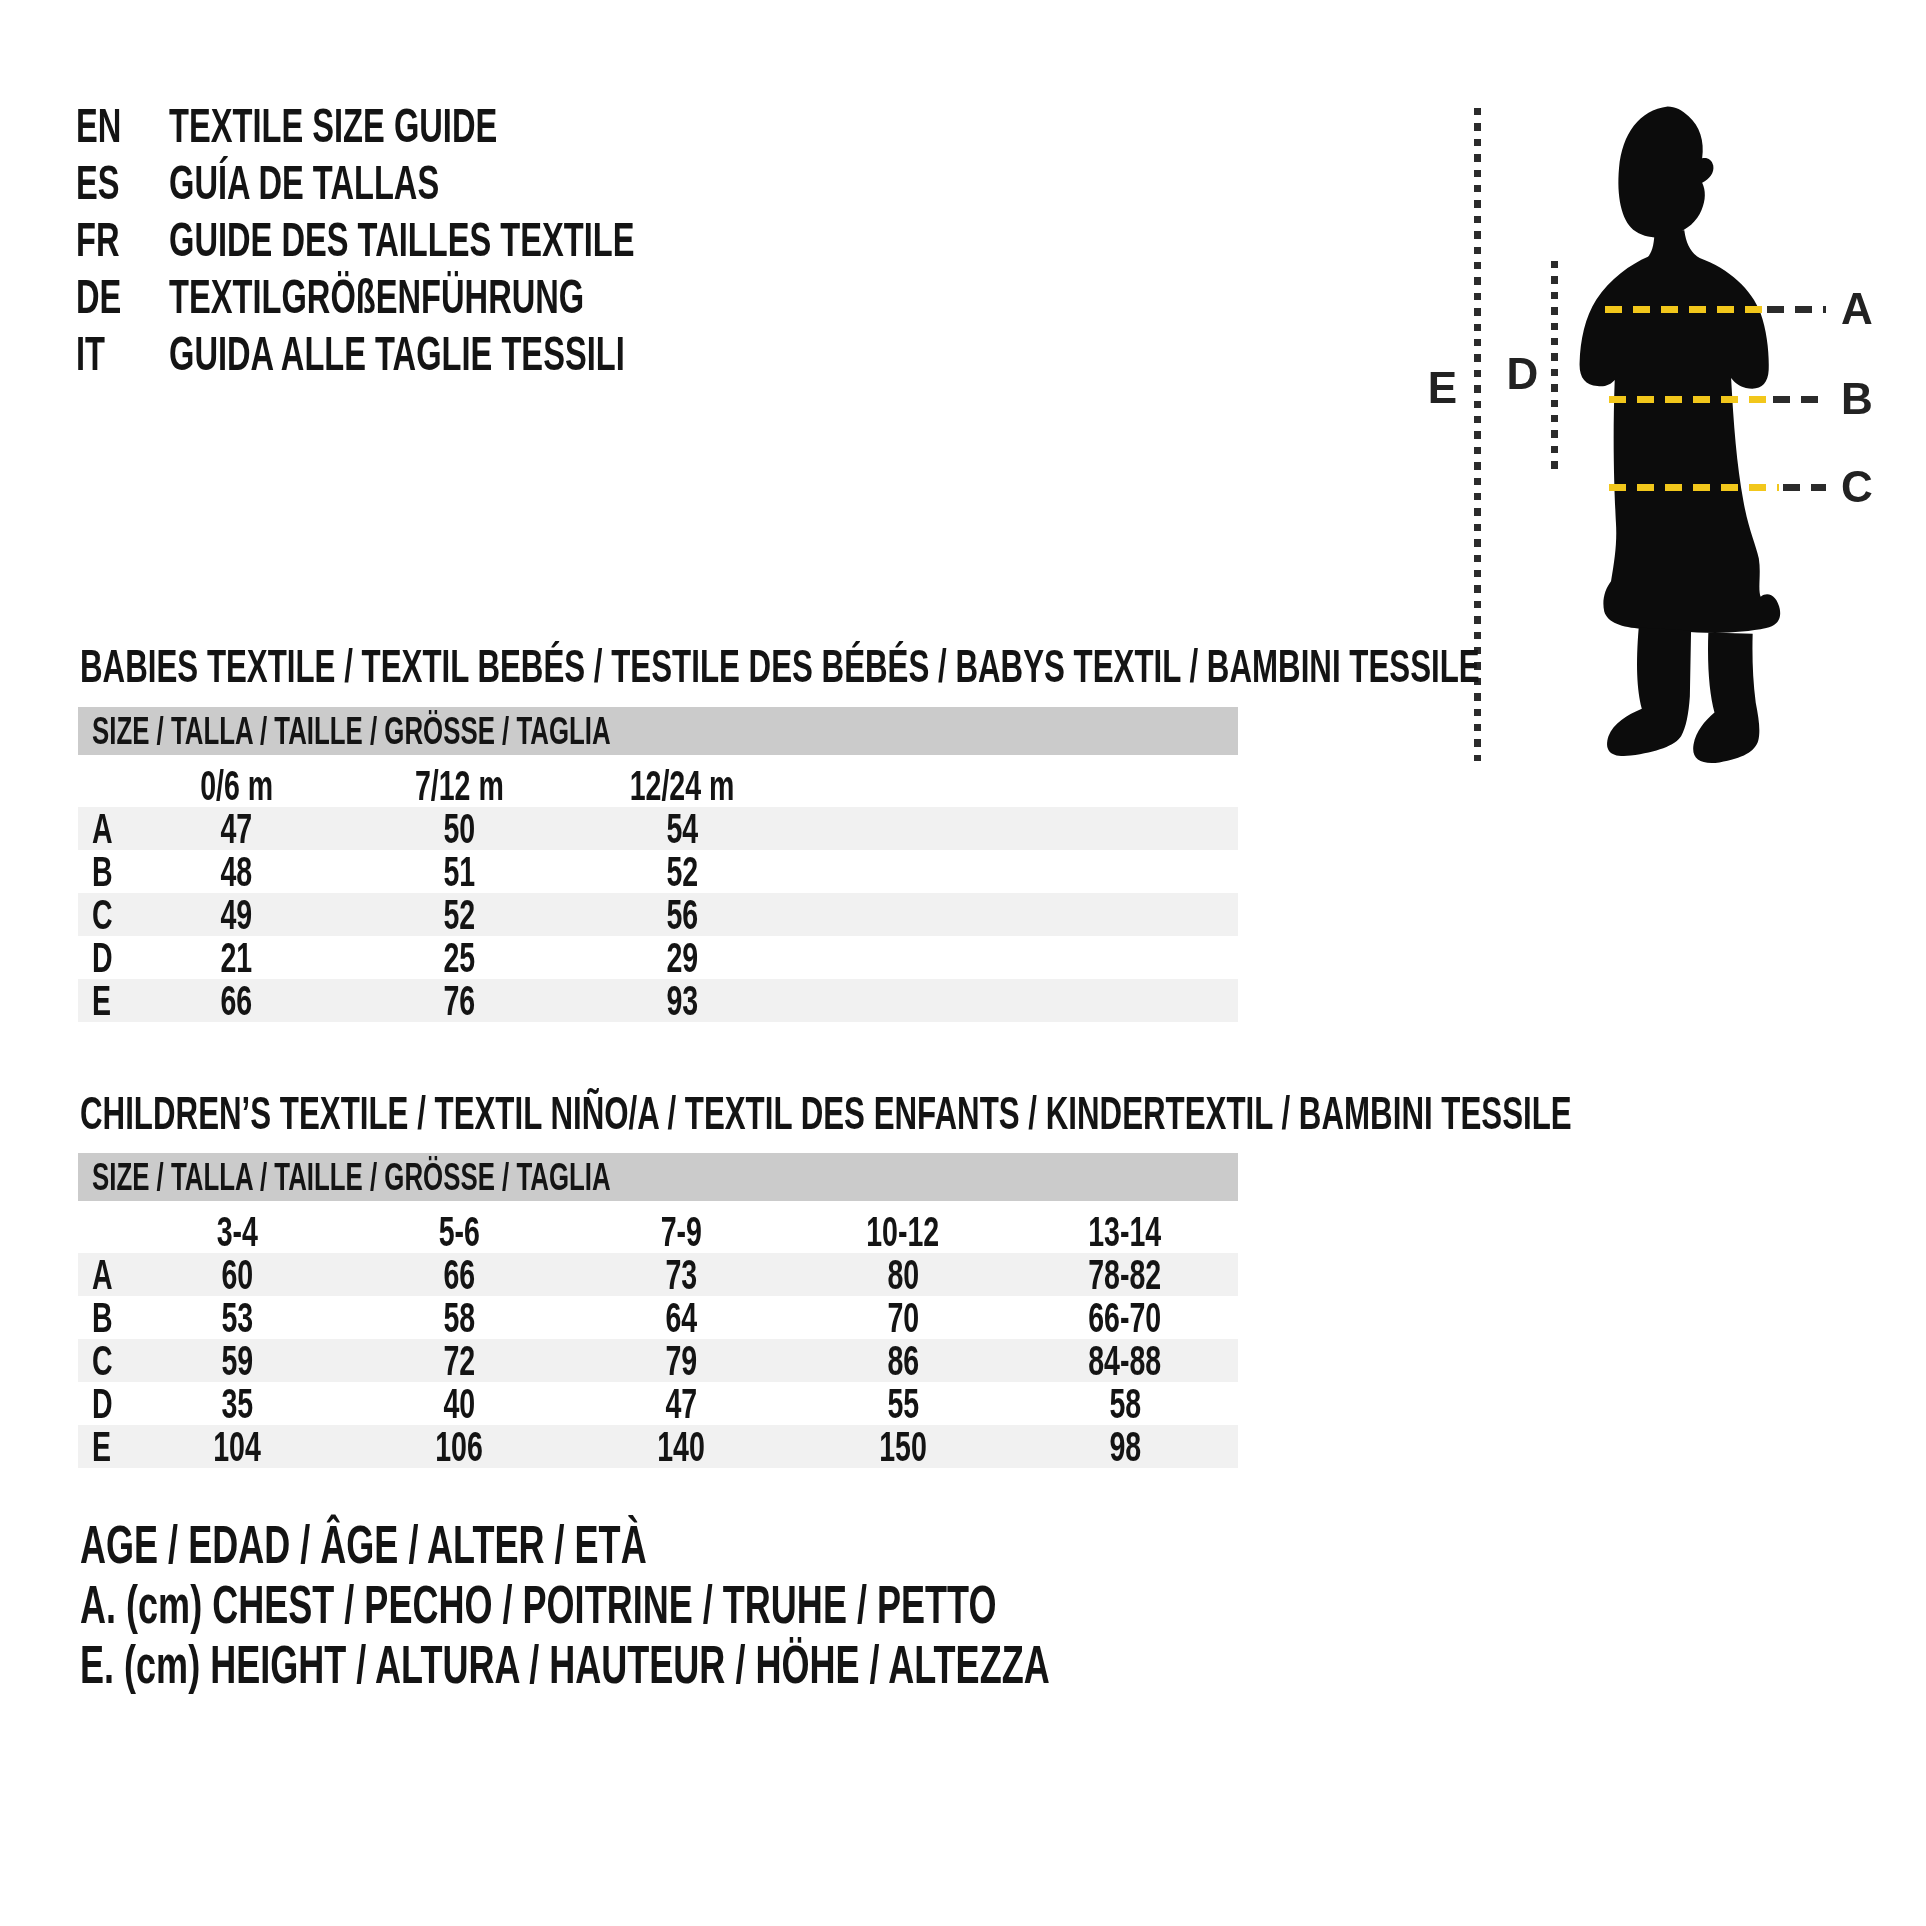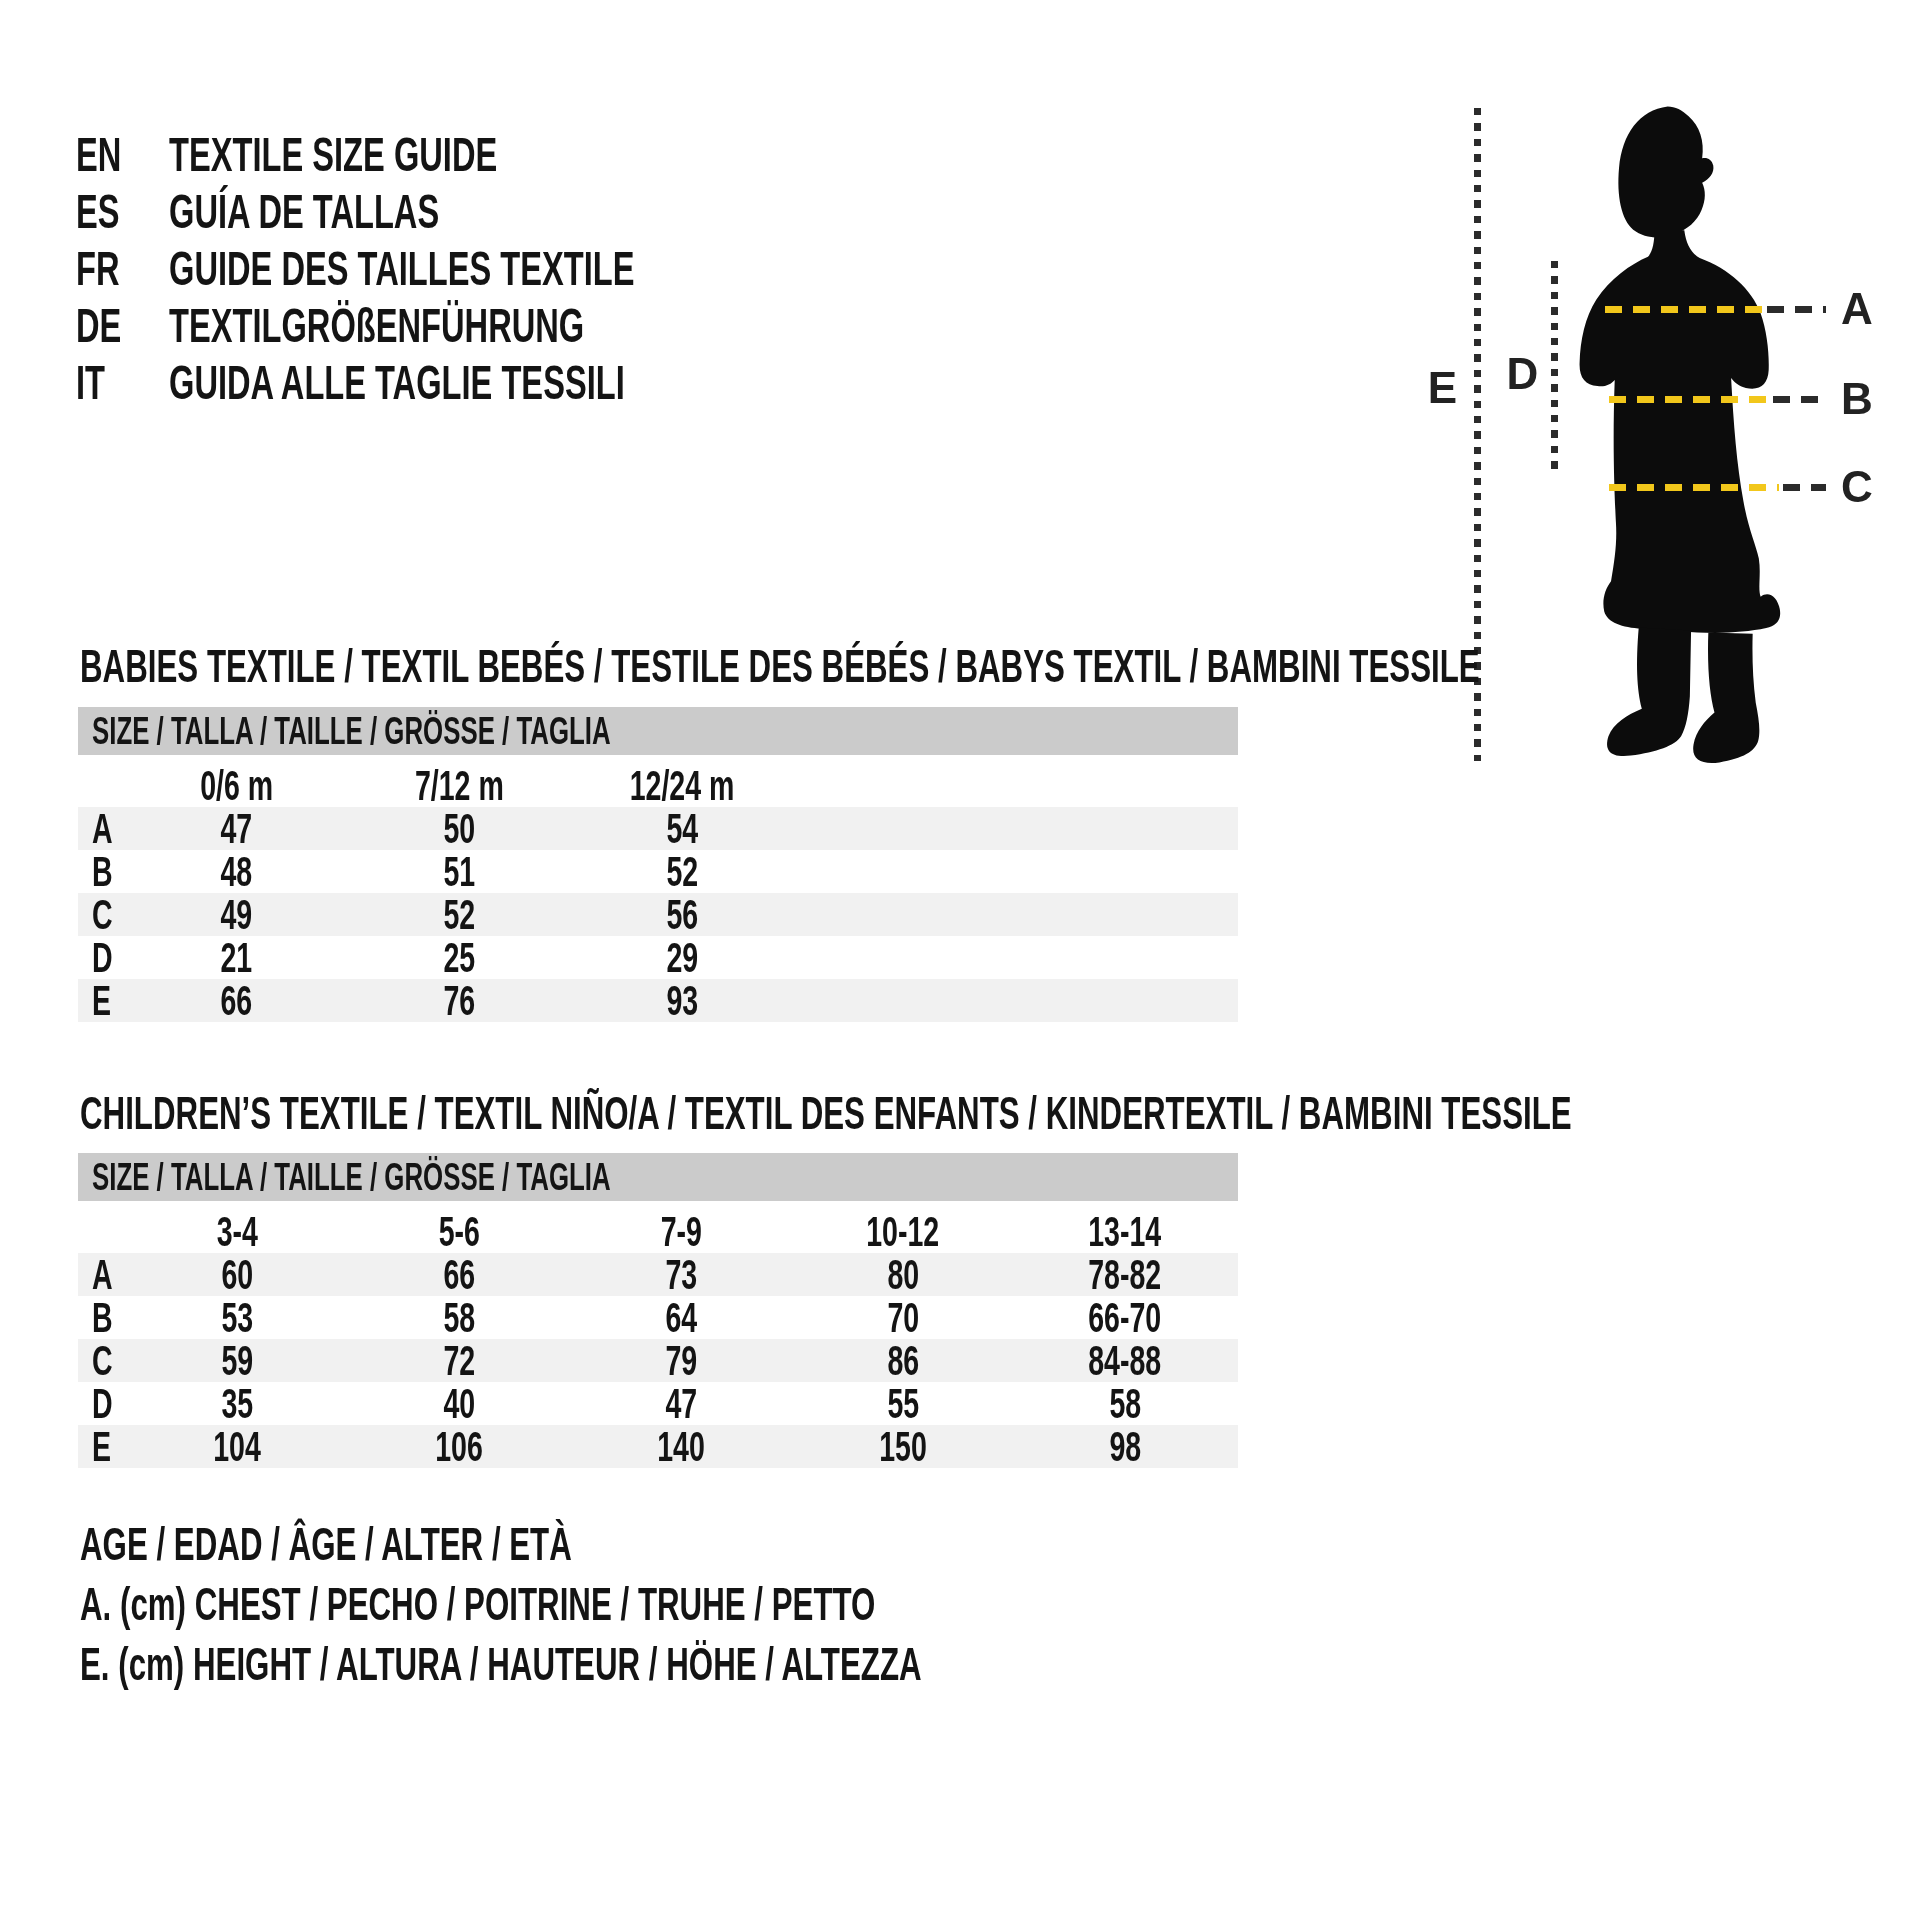--- a/index.html
+++ b/index.html
@@ -6,42 +6,42 @@
   body{
     width:1926px;height:1926px;position:relative;background:#ffffff;
     font-family:"Liberation Sans", sans-serif;color:#141414;overflow:hidden;
   }
   .abs{position:absolute;}
   
   .cond{display:inline-block;transform:scaleX(.68);transform-origin:0 50%;white-space:nowrap;}
   .condc{display:inline-block;transform:scaleX(.68);transform-origin:50% 50%;white-space:nowrap;}
 
   
-  .langs{left:76px;top:97px;margin-top:29px;}
+  .langs{left:76px;top:97px;}
   .lang-row{display:flex;height:57px;align-items:center;font-size:48px;font-weight:700;}
   .lang-code{width:93px;flex:0 0 93px;}
   
   .sec-title{font-size:46px;font-weight:700;white-space:nowrap;}
 
   
   .tbl{left:78px;width:1160px;}
   .tbl-bar{height:48px;background:#cbcbcb;display:flex;align-items:center;padding-left:13.6px;
            font-size:38px;font-weight:700;}
   .grid{display:grid;align-items:center;}
   .grid-b{grid-template-columns:47px 223px 223px 223px;}
   .grid-c{grid-template-columns:48px 222px 222px 222px 222px 222px;}
   .trow{height:43px;}
   .trow.stripe{background:#f1f1f1;}
   .thead-row{height:43px;margin-top:9px;}
   .cell{font-size:42px;font-weight:700;text-align:center;line-height:43px;}
   .lcell{font-size:42px;font-weight:700;text-align:left;padding-left:14px;line-height:43px;}
 
   
   .legend{left:80px;top:1514px;}
-  .legend-line{height:60px;display:flex;align-items:center;font-size:46px;font-weight:700;}
+  .legend-line{height:60px;display:flex;align-items:center;font-size:53px;font-weight:700;}
 
   
   .vdots{width:6.8px;background:repeating-linear-gradient(to bottom,#2b2b2b 0 7.4px,transparent 7.4px 15.4px);}
   .hdash-y{height:6.8px;background:repeating-linear-gradient(to right,#f2c71b 0 16.6px,transparent 16.6px 28px);}
   .hdash-k{height:6.8px;background:repeating-linear-gradient(to right,#2b2b2b 0 16.6px,transparent 16.6px 28px);}
   .mlabel{font-size:44px;line-height:44px;font-weight:700;color:#222222;}
 </style>
 </head>
 <body>
 

